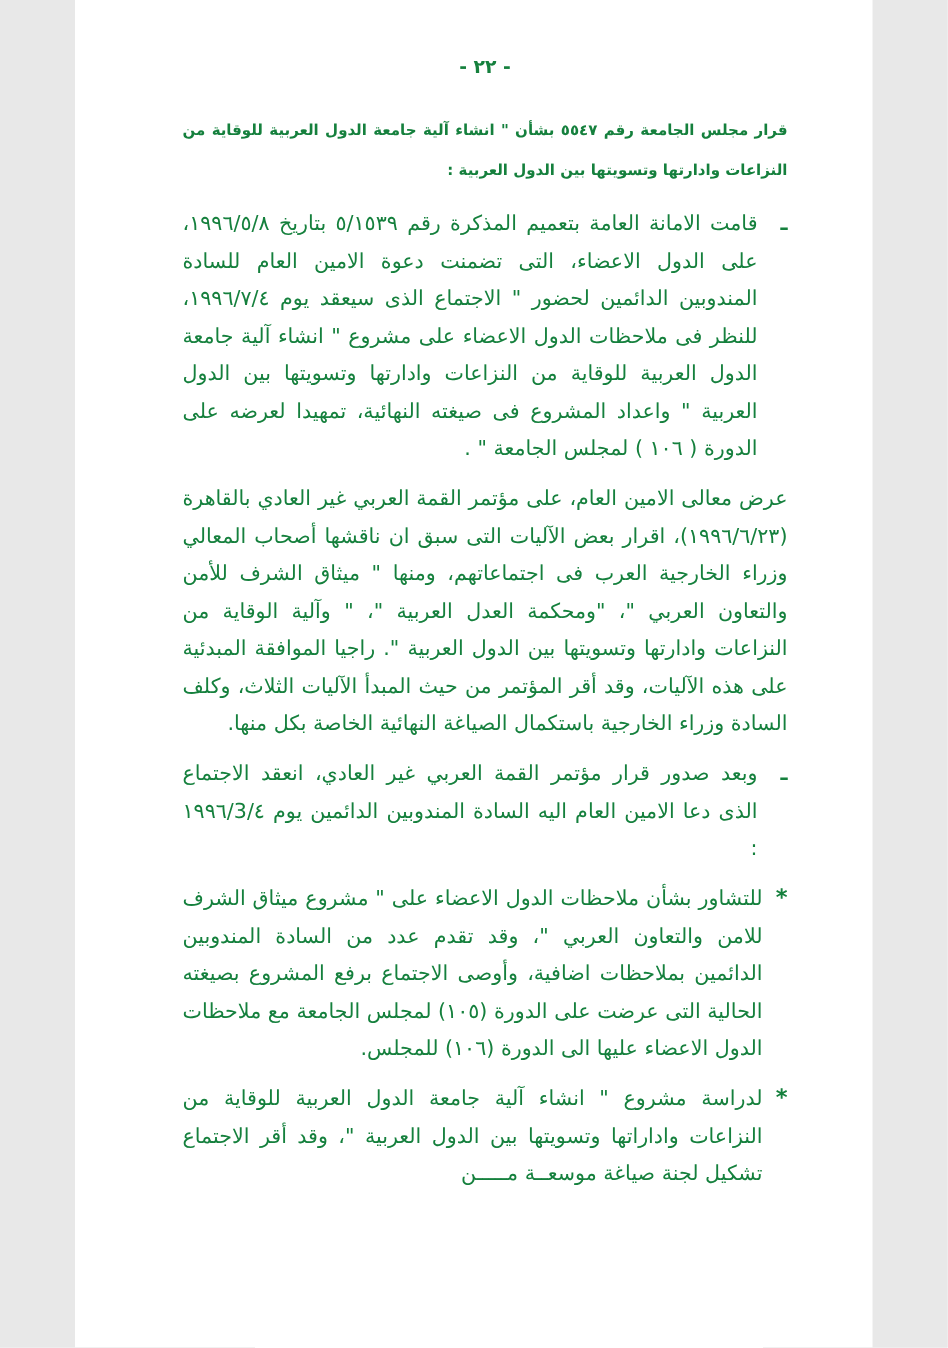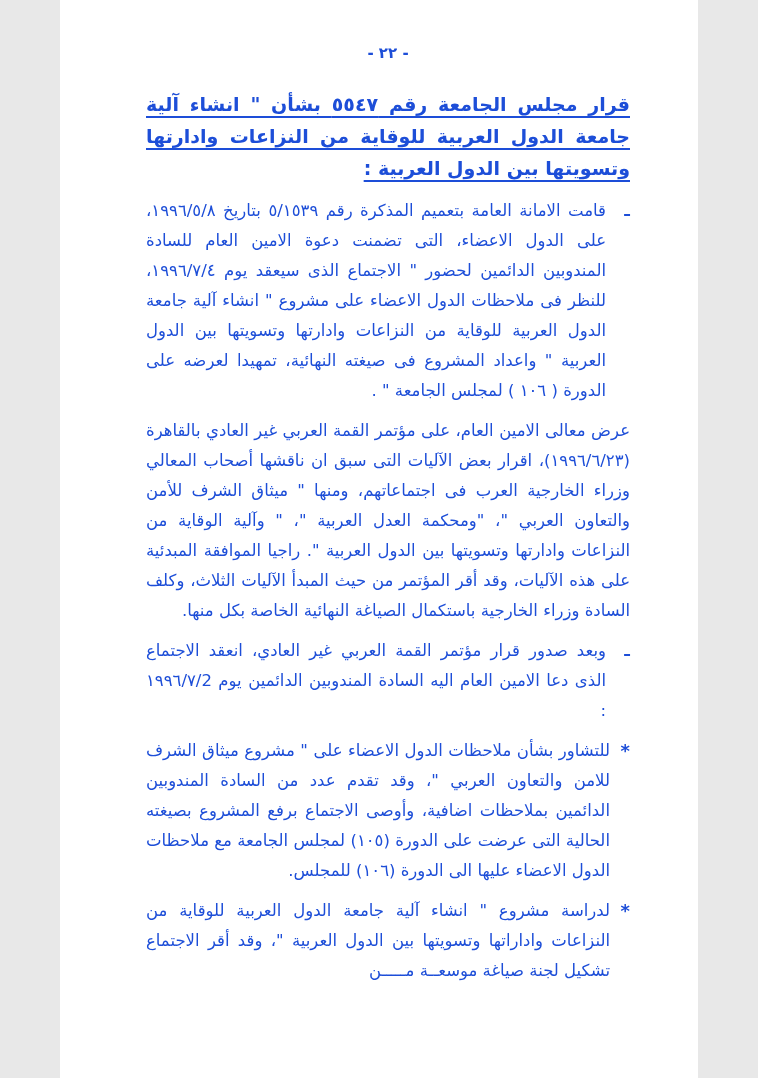--- a/index.html
+++ b/index.html
@@ -9,44 +9,43 @@
   }
   .page {
     position: relative;
     width: 638px;
     height: 1078px;
     margin: 0 auto;
     background: #ffffff;
     box-sizing: border-box;
     padding: 44px 68px 0 86px;
     font-family: "DejaVu Sans", sans-serif;
-    color: #1d4ed8;
+    color: #15803d;
     overflow: hidden;
   }
   .page-number {
     direction: rtl;
     text-align: center;
     font-size: 15px;
     font-weight: bold;
     letter-spacing: 1px;
     margin-bottom: 26px;
   }
   .content {
     direction: rtl;
     text-align: justify;
     font-size: 16.5px;
     line-height: 30px;
   }
   .heading {
     font-weight: bold;
-    text-decoration: underline;
     text-underline-offset: 5px;
     text-decoration-thickness: 1.5px;
     margin: 0 0 12px 0;
-    font-size: 19px;
+    font-size: 12px;
     line-height: 32px;
   }
   .heading.second {
     margin-top: 4px;
   }
   .para {
     display: flex;
     direction: rtl;
     margin: 0 0 10px 0;
   }
@@ -80,21 +79,21 @@
       <div class="ptext">قامت الامانة العامة بتعميم المذكرة رقم ٥/١٥٣٩ بتاريخ ١٩٩٦/٥/٨، على الدول الاعضاء، التى تضمنت دعوة الامين العام للسادة المندوبين الدائمين لحضور " الاجتماع الذى سيعقد يوم ١٩٩٦/٧/٤،  للنظر فى ملاحظات الدول الاعضاء على مشروع " انشاء آلية جامعة الدول العربية للوقاية من النزاعات وادارتها وتسويتها بين الدول العربية " واعداد المشروع فى صيغته النهائية، تمهيدا لعرضه على الدورة ( ١٠٦ ) لمجلس الجامعة " .</div>
     </div>
 
 
     <div class="para">
       <div class="ptext">عرض معالى الامين العام، على مؤتمر القمة العربي غير العادي بالقاهرة (١٩٩٦/٦/٢٣)، اقرار بعض  الآليات التى سبق ان ناقشها أصحاب المعالي وزراء الخارجية العرب فى اجتماعاتهم، ومنها " ميثاق الشرف للأمن والتعاون العربي "، "ومحكمة العدل العربية "، " وآلية الوقاية من النزاعات وادارتها وتسويتها بين الدول العربية ". راجيا الموافقة المبدئية على هذه الآليات، وقد أقر المؤتمر من حيث المبدأ الآليات الثلاث، وكلف السادة وزراء الخارجية باستكمال الصياغة النهائية الخاصة بكل منها.</div>
     </div>
 
     <div class="para">
       <span class="marker">ـ</span>
-      <div class="ptext">وبعد صدور قرار مؤتمر القمة العربي غير العادي،  انعقد الاجتماع الذى دعا الامين العام اليه السادة المندوبين الدائمين يوم ١٩٩٦/٧/2 :</div>
+      <div class="ptext">وبعد صدور قرار مؤتمر القمة العربي غير العادي،  انعقد الاجتماع الذى دعا الامين العام اليه السادة المندوبين الدائمين يوم ١٩٩٦/3/٤ :</div>
     </div>
 
     <div class="para">
       <span class="marker star">*</span>
       <div class="ptext">للتشاور بشأن ملاحظات الدول الاعضاء على " مشروع ميثاق الشرف للامن  والتعاون العربي "، وقد تقدم عدد  من السادة المندوبين الدائمين بملاحظات اضافية، وأوصى الاجتماع برفع المشروع بصيغته الحالية التى عرضت على الدورة (١٠٥) لمجلس الجامعة مع ملاحظات الدول الاعضاء عليها الى الدورة (١٠٦) للمجلس.</div>
     </div>
 
     <div class="para">
       <span class="marker star">*</span>
       <div class="ptext">لدراسة مشروع " انشاء آلية جامعة الدول العربية للوقاية من النزاعات واداراتها وتسويتها بين الدول العربية "، وقد أقر الاجتماع تشكيل لجنة صياغة موسعــة مـــــن</div>

